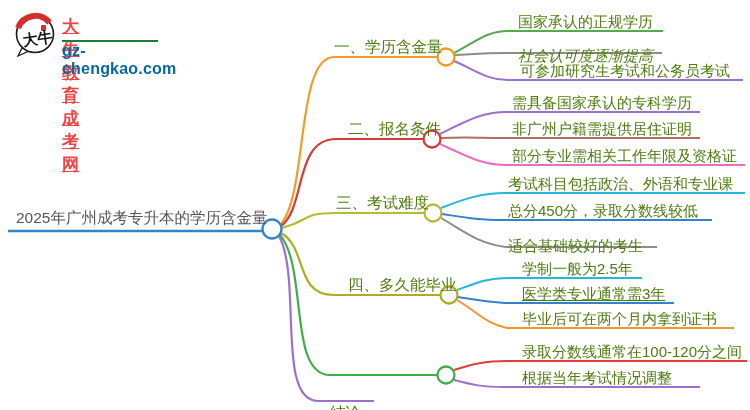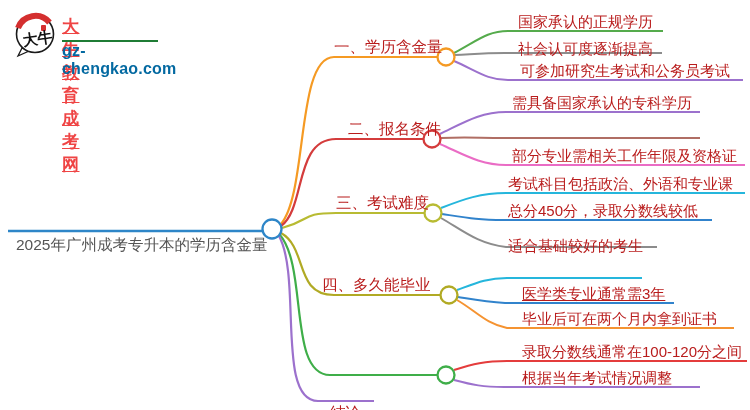--- a/index.html
+++ b/index.html
@@ -1,19 +1,19 @@
 <!DOCTYPE html>
 <html><head>
 <meta charset="utf-8">
 <style>
   html,body{margin:0;padding:0;}
   body{font-family:"Liberation Sans","DejaVu Sans",sans-serif;background:#ffffff;}
   #canvas{position:relative;width:750px;height:410px;background:#ffffff;overflow:hidden;}
   #wires{position:absolute;left:0;top:0;width:750px;height:410px;z-index:1;}
-  .node{position:absolute;white-space:nowrap;color:#b91c1c;z-index:2;}
+  .node{position:absolute;white-space:nowrap;color:#4d7c0f;z-index:2;}
   .central{font-size:15.5px;line-height:22px;color:#555;}
   .branch-label{font-size:15.5px;line-height:20px;}
   .leaf-label{font-size:15px;line-height:19px;}
   .wire{fill:none;}
   .wire.main{stroke-width:2.2;}
   .wire.leaf{stroke-width:2;}
   .wire.underline{stroke-width:2.5;}
   .node-circle{fill:#ffffff;stroke-width:2.3;}
   
   #logo{position:absolute;left:10px;top:10px;z-index:3;}
@@ -71,38 +71,40 @@
       <circle cx="23" cy="22" r="18.5" fill="#ffffff" stroke="#1a1a1a" stroke-width="1.6"></circle>
       <path d="M6,16 A18.5,18.5 0 0 1 37.5,10.5" fill="none" stroke="#d42f2f" stroke-width="6"></path>
       <rect x="29" y="13" width="5" height="6" rx="1" fill="#d42f2f"></rect>
       <text x="10" y="32" font-size="15" font-weight="bold" fill="#111111" transform="rotate(-8 23 23)">大牛</text>
     </svg>
     <div class="logo-name">大牛教育成考网</div>
     <div class="logo-divider"></div>
     <div class="logo-url">gz-chengkao.com</div>
   </div>
 
-  <div class="node central" style="left:16px;top:207px;margin-top:27px;">2025年广州成考专升本的学历含金量</div>
+  <div class="node central" style="left:16px;top:207px;">2025年广州成考专升本的学历含金量</div>
 
   <div class="node branch-label" style="left:334px;top:37px;">一、学历含金量</div>
   <div class="node branch-label" style="left:348px;top:119px;">二、报名条件</div>
   <div class="node branch-label" style="left:336px;top:193px;">三、考试难度</div>
-  <div class="node branch-label" style="left:322px;top:275px;text-align:center;">四、多久能毕业</div>
+  <div class="node branch-label" style="left:348px;top:275px;text-align:center;">四、多久能毕业</div>
   <div class="node branch-label" style="left:330px;top:381px;margin-top:22px;">结论</div>
 
   <div class="node leaf-label" style="left:518px;top:12px;">国家承认的正规学历</div>
-  <div class="node leaf-label" style="left:518px;top:39px;">社会认可度逐渐提高</div>
+  <div class="node leaf-label" style="left:518px;top:46px;font-style:italic;">社会认可度逐渐提高</div>
   <div class="node leaf-label" style="left:520px;top:61px;">可参加研究生考试和公务员考试</div>
 
   <div class="node leaf-label" style="left:512px;top:93px;">需具备国家承认的专科学历</div>
+  <div class="node leaf-label" style="left:512px;top:119px;">非广州户籍需提供居住证明</div>
   <div class="node leaf-label" style="left:512px;top:146px;">部分专业需相关工作年限及资格证</div>
 
   <div class="node leaf-label" style="left:508px;top:174px;">考试科目包括政治、外语和专业课</div>
   <div class="node leaf-label" style="left:508px;top:201px;">总分450分，录取分数线较低</div>
   <div class="node leaf-label" style="left:508px;top:228px;margin-top:8px;">适合基础较好的考生</div>
 
+  <div class="node leaf-label" style="left:522px;top:259px;">学制一般为2.5年</div>
   <div class="node leaf-label" style="left:522px;top:284px;text-decoration:underline;">医学类专业通常需3年</div>
   <div class="node leaf-label" style="left:522px;top:309px;">毕业后可在两个月内拿到证书</div>
 
   <div class="node leaf-label" style="left:522px;top:342px;">录取分数线通常在100-120分之间</div>
   <div class="node leaf-label" style="left:522px;top:368px;">根据当年考试情况调整</div>
 
 </div>
 
 </body></html>

